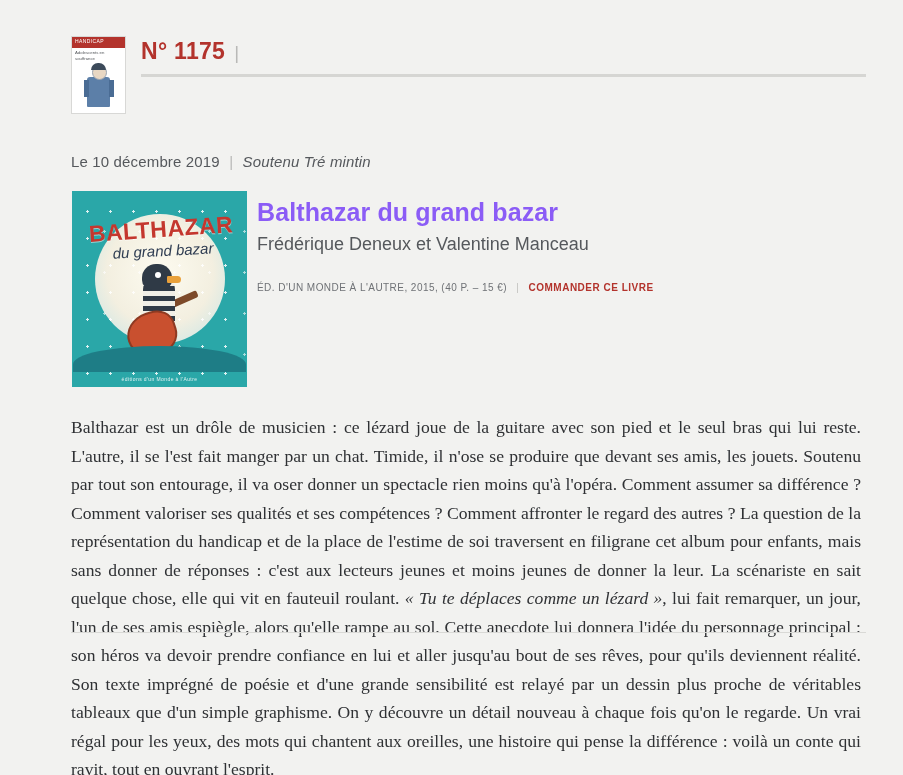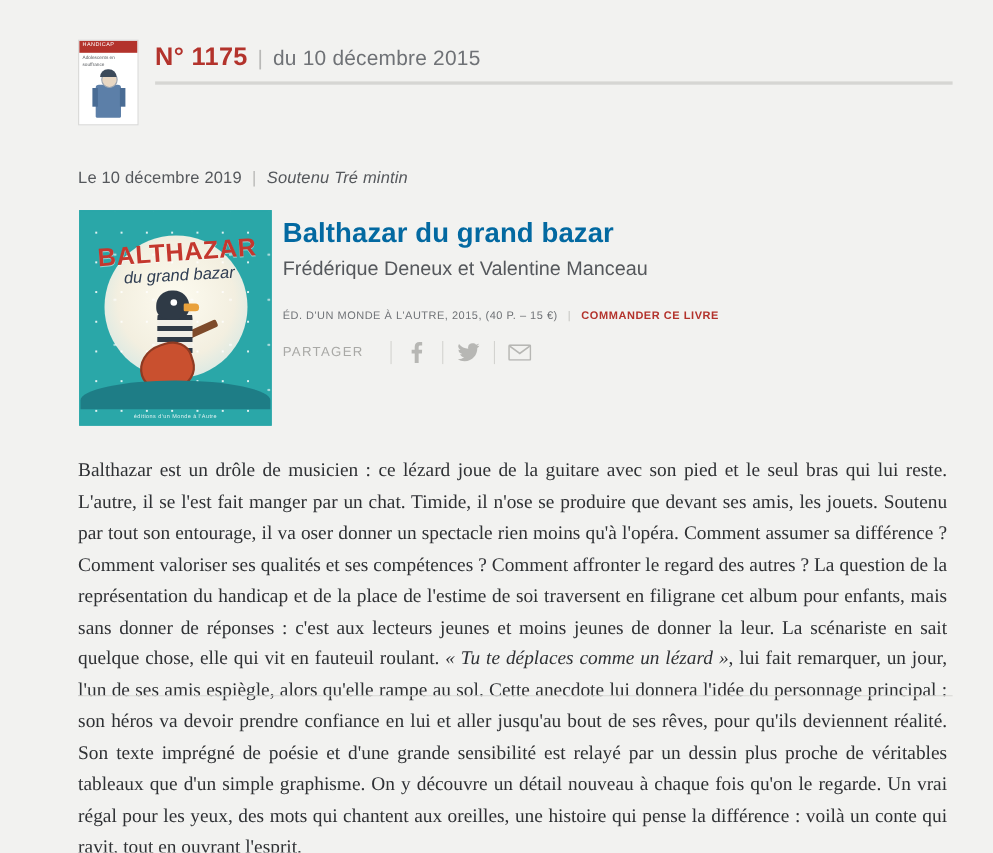--- a/index.html
+++ b/index.html
@@ -294,21 +294,21 @@
     letter-spacing: .4px;
   }
 
   .book-info {
     margin-left: 186px;
     padding-top: 7px;
   }
   .book-title {
     font-size: 25px;
     font-weight: bold;
-    color: #0369a1;
+    color: #8b5cf6;
     letter-spacing: .1px;
     margin: 0;
   }
   .book-authors {
     font-size: 18px;
     color: #55585c;
     margin: 7px 0 0 0;
     font-weight: normal;
   }
   .book-meta {
@@ -393,21 +393,20 @@
           <div class="thumb-fig-arm-l"></div>
           <div class="thumb-fig-arm-r"></div>
           <div class="thumb-fig-head"></div>
           <div class="thumb-fig-hair"></div>
         </div>
       </div>
 
       <div class="issue-line">
         <span class="issue-no">N° 1175</span>
         <span class="issue-sep">|</span>
-        <span class="issue-date">du 10 décembre 2015</span>
       </div>
 
       <div class="rule"></div>
 
     </div>
 
     <div class="byline">
       <span>Le 10 décembre 2019</span>
       <span class="pipe">|</span>
       <span class="author">Soutenu Tré mintin</span>
@@ -436,42 +435,20 @@
       <div class="book-info">
         <h1 class="book-title">Balthazar du grand bazar</h1>
         <h2 class="book-authors">Frédérique Deneux et Valentine Manceau</h2>
 
         <div class="book-meta">
           <span>ÉD. D'UN MONDE À L'AUTRE, 2015, (40 P. – 15 €)</span>
           <span class="meta-pipe">|</span>
           <a class="order-link" href="#">COMMANDER CE LIVRE</a>
         </div>
 
-        <div class="share-row">
-          <span class="share-label">PARTAGER</span>
-          <span class="share-div"></span>
-          <span class="share-ic">
-            <svg width="10" height="19" viewBox="0 0 10 19" aria-hidden="true">
-              <path fill="#b7b7b4" d="M6.6 19V10.3h2.9l.4-3.4H6.6V4.7c0-1 .3-1.6 1.7-1.6H10V0.1C9.7 0.1 8.6 0 7.3 0 4.7 0 3 1.6 3 4.4v2.5H0v3.4h3V19h3.6z"></path>
-            </svg>
-          </span>
-          <span class="share-div"></span>
-          <span class="share-ic">
-            <svg width="20" height="17" viewBox="0 0 20 17" aria-hidden="true">
-              <path fill="#b7b7b4" d="M20 2a8.2 8.2 0 0 1-2.4.65A4.1 4.1 0 0 0 19.4.3a8.2 8.2 0 0 1-2.6 1A4.1 4.1 0 0 0 9.7 5a11.6 11.6 0 0 1-8.4-4.3 4.1 4.1 0 0 0 1.3 5.5A4 4 0 0 1 .8 5.7v.05a4.1 4.1 0 0 0 3.3 4A4.1 4.1 0 0 1 2.2 9.9a4.1 4.1 0 0 0 3.8 2.85A8.2 8.2 0 0 1 0 14.6a11.6 11.6 0 0 0 6.3 1.85c7.5 0 11.6-6.2 11.6-11.6v-.5A8.3 8.3 0 0 0 20 2z"></path>
-            </svg>
-          </span>
-          <span class="share-div"></span>
-          <span class="share-ic">
-            <svg width="21" height="15" viewBox="0 0 21 15" aria-hidden="true">
-              <rect x="0.7" y="0.7" width="19.6" height="13.6" rx="1" fill="none" stroke="#b7b7b4" stroke-width="1.5"></rect>
-              <path d="M1.4 1.6 10.5 8.3 19.6 1.6" fill="none" stroke="#b7b7b4" stroke-width="1.5"></path>
-            </svg>
-          </span>
-        </div>
       </div>
     </div>
 
     <div class="article">
       <span>Balthazar est un drôle de musicien : ce lézard joue de la guitare avec son pied et le seul bras qui lui reste. L'autre, il se l'est fait manger par un chat. Timide, il n'ose se produire que devant ses amis, les jouets. Soutenu par tout son entourage, il va oser donner un spectacle rien moins qu'à l'opéra. Comment assumer sa différence ? Comment valoriser ses qualités et ses compétences ? Comment affronter le regard des autres ? La question de la représentation du handicap et de la place de l'estime de soi traversent en filigrane cet album pour enfants, mais sans donner de réponses : c'est aux lecteurs jeunes et moins jeunes de donner la leur. La scénariste en sait quelque chose, elle qui vit en fauteuil roulant. </span><em>« Tu te déplaces comme un lézard »</em><span>, lui fait remarquer, un jour, l'un de ses amis espiègle, alors qu'elle rampe au sol. Cette anecdote lui donnera l'idée du personnage principal : son héros va devoir prendre confiance en lui et aller jusqu'au bout de ses rêves, pour qu'ils deviennent réalité. Son texte imprégné de poésie et d'une grande sensibilité est relayé par un dessin plus proche de véritables tableaux que d'un simple graphisme. On y découvre un détail nouveau à chaque fois qu'on le regarde. Un vrai régal pour les yeux, des mots qui chantent aux oreilles, une histoire qui pense la différence : voilà un conte qui ravit, tout en ouvrant l'esprit.</span>
     </div>
 
   </div>
 
   <div class="footer-strip"></div>

